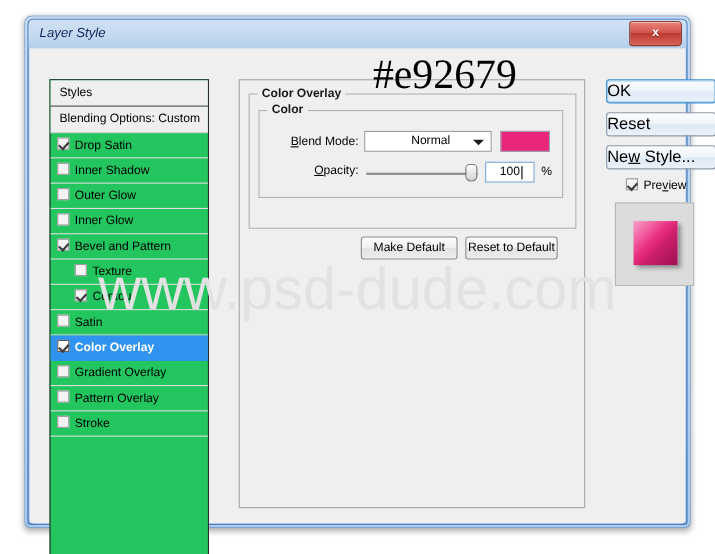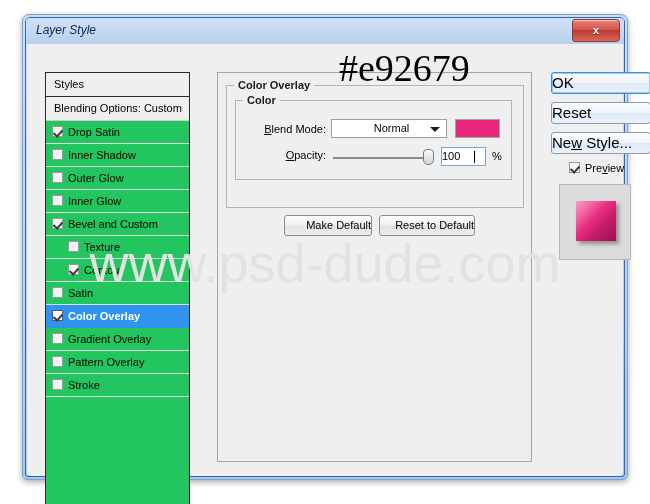--- a/index.html
+++ b/index.html
@@ -280,21 +280,21 @@
     position: absolute;
     left: 205px;
     top: 46px;
     width: 45px;
     height: 19px;
     background: #ffffff;
     border: 1px solid #7ba7cf;
     box-sizing: border-box;
     font-size: 11px;
     line-height: 17px;
-    text-align: left;
+    text-align: center;
     color: #000;
   }
   #opacity-caret {
     position: absolute;
     right: 10px;
     top: 3px;
     width: 1px;
     height: 12px;
     background: #000;
   }
@@ -307,26 +307,27 @@
 
   .flat-btn {
     position: absolute;
     height: 21px;
     background: linear-gradient(to bottom, #fdfdfd 0%, #f0f0f0 48%, #e3e3e3 52%, #ededed 100%);
     border: 1px solid #8c8c8c;
     border-radius: 3px;
     box-sizing: border-box;
     font-size: 11px;
     line-height: 19px;
-    text-align: right;
+    text-align: center;
     color: #000;
     cursor: default;
+    margin-left: 44px;
   }
   #make-default { left: 66px; top: 142px; width: 88px; }
-  #reset-default { left: 161px; top: 142px; width: 96px; }
+  #reset-default { left: 161px; top: 142px; width: 84px; }
 
   
   #right-col {
     position: absolute;
     left: 522px;
     top: 28px;
     width: 106px;
   }
   .side-btn {
     position: absolute;
@@ -419,21 +420,21 @@
       <div class="eff-row">
         <span class="cb"></span><span>Inner Shadow</span>
       </div>
       <div class="eff-row">
         <span class="cb"></span><span>Outer Glow</span>
       </div>
       <div class="eff-row">
         <span class="cb"></span><span>Inner Glow</span>
       </div>
       <div class="eff-row">
-        <span class="cb checked"></span><span>Bevel and Custom</span>
+        <span class="cb checked"></span><span>Bevel and Pattern</span>
       </div>
       <div class="eff-row indent">
         <span class="cb"></span><span>Texture</span>
       </div>
       <div class="eff-row indent">
         <span class="cb checked"></span><span>Contour</span>
       </div>
       <div class="eff-row">
         <span class="cb"></span><span>Satin</span>
       </div>

